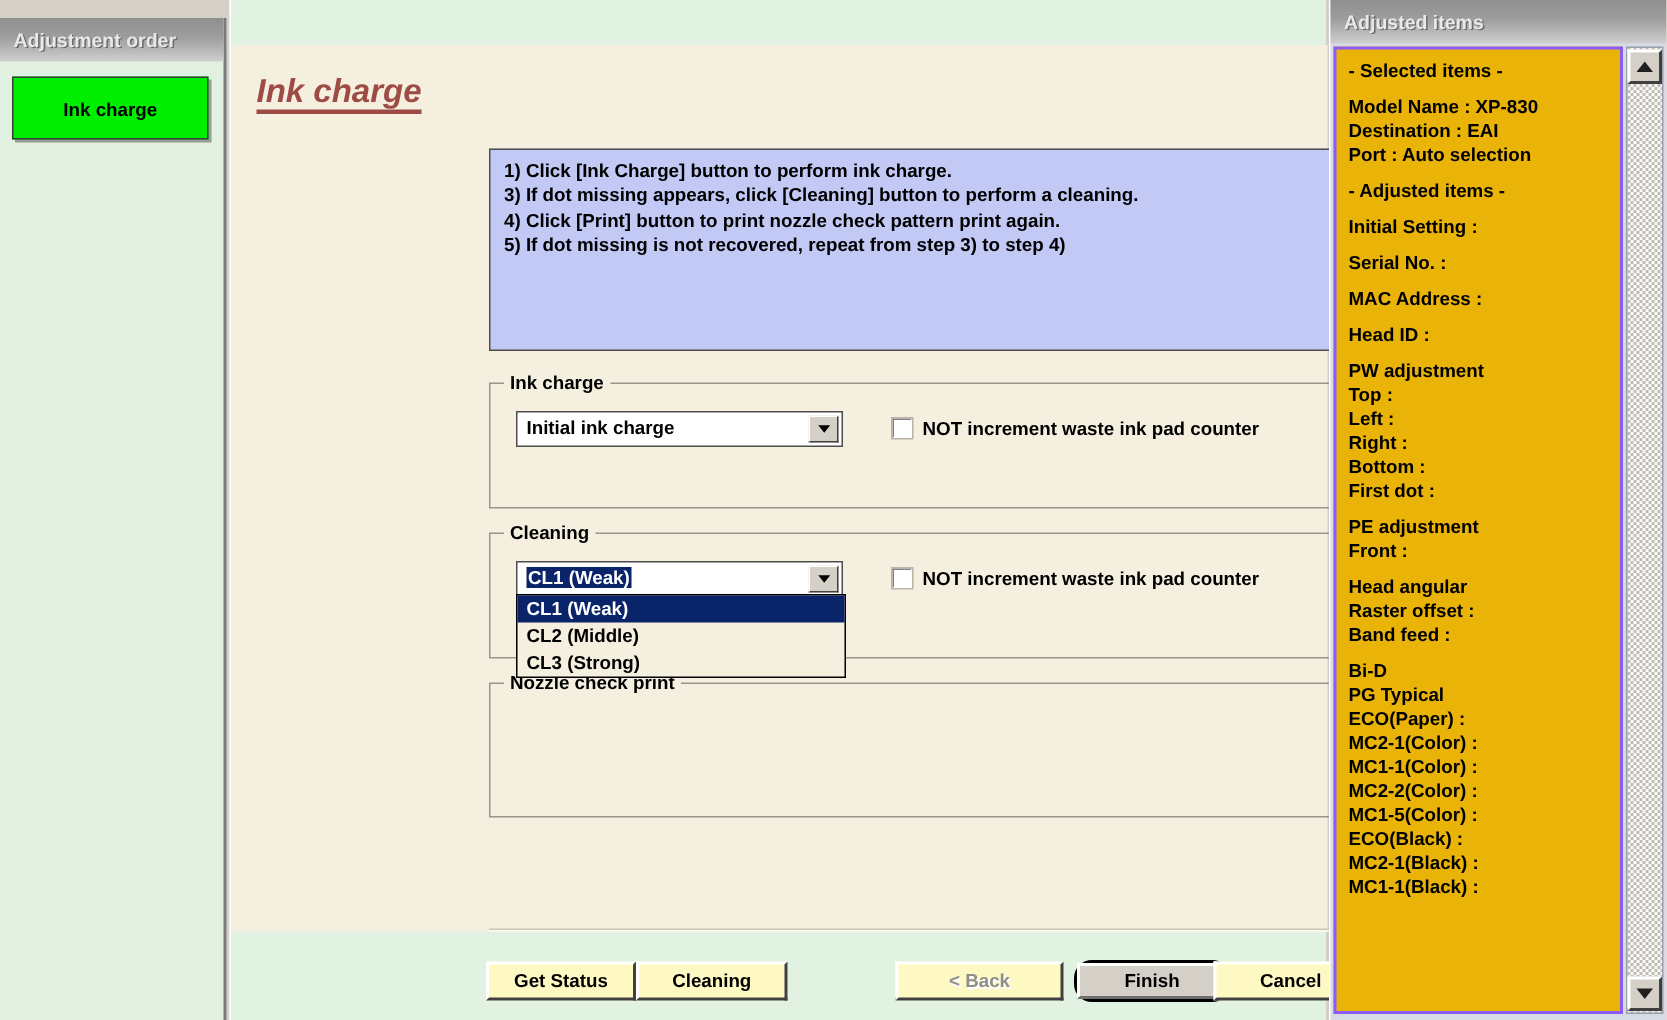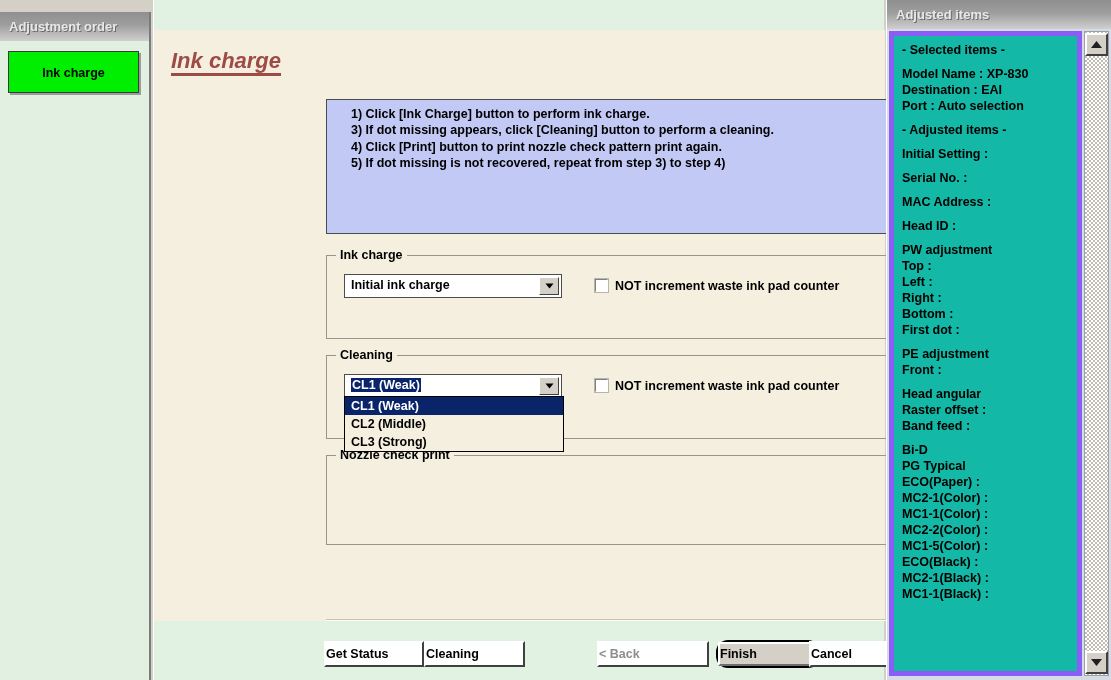--- a/index.html
+++ b/index.html
@@ -41,21 +41,21 @@
   #closebtn svg{display:block;margin:3px auto 0;}
 
   #cream{position:absolute;left:0;top:30px;width:731px;height:591px;background:#f4efdf;}
   #pagetitle{position:absolute;left:17px;top:49px;font-size:22px;font-weight:bold;
     font-style:italic;color:#9e4b45;border-bottom:3px solid #9e4b45;padding-bottom:1px;
     line-height:1.05;}
 
   
   #instr{position:absolute;left:172px;top:99px;width:696px;height:135px;
     background:#c3c9f5;border:1px solid #4c4c4c;box-sizing:border-box;}
-  #instr-inner{position:absolute;left:0;top:0;right:29px;bottom:0;padding:6px 0 0 24px;
+  #instr-inner{position:absolute;left:0;top:0;right:29px;bottom:0;padding:6px 0 0 9px;
     font-size:12.5px;font-weight:bold;color:#000;line-height:16.3px;}
   #instr-inner div{white-space:nowrap;}
   #instr-sb{position:absolute;right:0;top:0;width:28px;bottom:0;
     border-left:1px solid #4c4c4c;box-sizing:border-box;
     background-image:
       linear-gradient(45deg,#fff 25%,transparent 25%,transparent 75%,#fff 75%),
       linear-gradient(45deg,#fff 25%,#c3c3c3 25%,#c3c3c3 75%,#fff 75%);
     background-size:4px 4px;background-position:0 0,2px 2px;}
   .sb-arrow{position:absolute;left:1px;width:25px;height:25px;background:#d4d0c8;
     border-top:2px solid #fff;border-left:2px solid #fff;
@@ -89,22 +89,22 @@
   #ddlist .opt.hl{background:#0a246a;color:#fff;}
 
   
   .ckrow{position:absolute;font-size:12.5px;font-weight:bold;color:#000;}
   .ckbox{display:inline-block;width:13px;height:13px;background:#fff;
     border-top:1px solid #808080;border-left:1px solid #808080;
     border-right:1px solid #fff;border-bottom:1px solid #fff;
     outline:1px solid #b8b4a8;vertical-align:-2px;margin-right:7px;box-sizing:border-box;}
 
   
-  .btn{position:absolute;background:#ffffff;color:#000;
-    font-size:12.5px;font-weight:bold;text-align:left;
+  .btn{position:absolute;background:#fef9c3;color:#000;
+    font-size:12.5px;font-weight:bold;text-align:center;
     border-top:2px solid #fff;border-left:2px solid #fff;
     border-right:2px solid #404040;border-bottom:2px solid #404040;
     box-sizing:border-box;}
   .btn.disabled{color:#8e8e8e;text-shadow:1px 1px 0 #fff;}
   .btn.default{border:2px solid #000;}
   .btn.default .inner{position:absolute;left:0;top:0;right:0;bottom:0;background:#d4d0c8;
     border-top:2px solid #fff;border-left:2px solid #fff;
     border-right:2px solid #6e6e6e;border-bottom:2px solid #6e6e6e;box-sizing:border-box;}
   .btn span.lbl{display:block;width:100%;position:absolute;top:50%;transform:translateY(-50%);}
 
@@ -123,21 +123,21 @@
   #b-cancel{left:655px;top:641px;width:103px;height:26px;}
 
   
   #right{position:absolute;left:886px;top:0;width:225px;height:680px;
     background:#d6dce6;box-sizing:border-box;border-left:1px solid #fff;}
   #right-title{height:29px;line-height:29px;padding-left:9px;
     background:linear-gradient(to bottom,#8f8f8f 0%,#9e9e9e 45%,#cfcfcf 100%);
     color:#e8e8e8;font-weight:bold;font-size:13px;text-shadow:1px 1px 0 #6a6a6a;
     box-sizing:border-box;}
   #right-body{position:absolute;left:2px;top:31px;right:29px;bottom:4px;
-    background:#14b8a6;border:5px solid #8b5cf6;box-sizing:border-box;
+    background:#eab308;border:2px solid #8b5cf6;box-sizing:border-box;
     padding:6px 0 0 8px;overflow:hidden;}
   #right-body .ln{font-size:12.5px;font-weight:bold;color:#000;height:16px;line-height:16px;
     white-space:nowrap;}
   #right-body .sp{height:8px;}
   #right-sb{position:absolute;right:2px;top:31px;width:25px;bottom:4px;
     background-image:
       linear-gradient(45deg,#fff 25%,transparent 25%,transparent 75%,#fff 75%),
       linear-gradient(45deg,#fff 25%,#c0bcb4 25%,#c0bcb4 75%,#fff 75%);
     background-size:4px 4px;background-position:0 0,2px 2px;
     border:1px solid #9aa0aa;box-sizing:border-box;}

